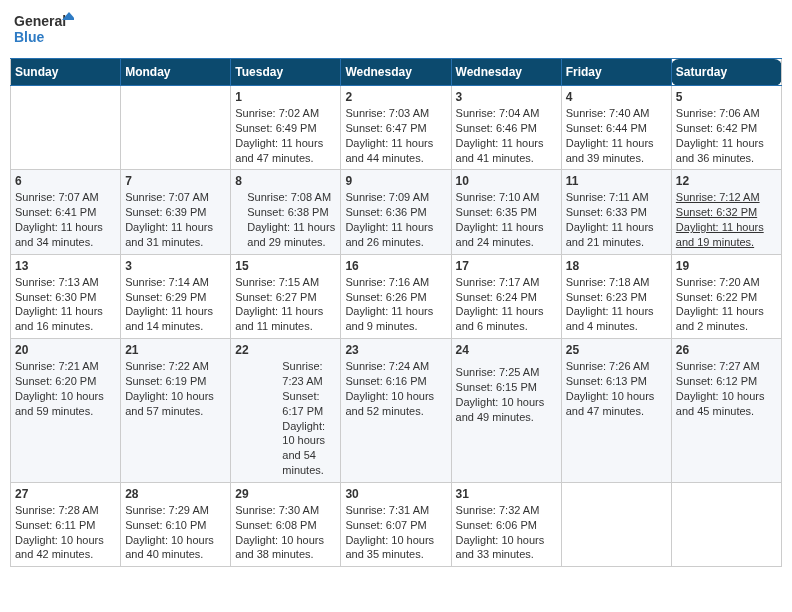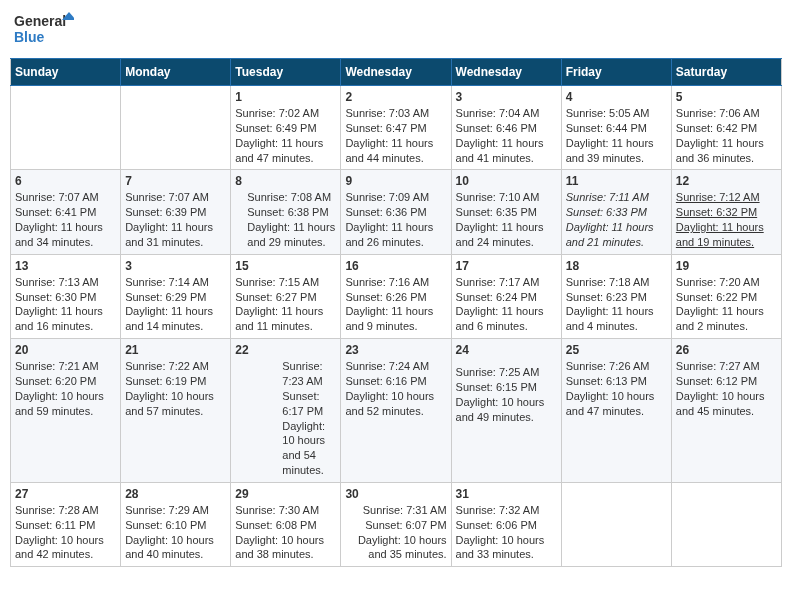--- a/index.html
+++ b/index.html
@@ -72,21 +72,21 @@
     .empty-cell {
       background: #f9f9f9;
     }
     tr:nth-child(even) td {
       background-color: #f5f7fa;
     }
     tr:nth-child(odd) td {
       background-color: #ffffff;
     }
     th:first-child { border-left: none; }
-    th:last-child { border-right: none; }
+    th:last-child { border-right: none; border-radius: 8px; }
   </style>
 </head>
 <body>
 
 <div class="header">
   <div class="logo">
       <svg width="60" height="40" viewBox="0 0 60 40">
         <text x="0" y="16" font-size="14" font-weight="bold" fill="#333" font-family="Arial">General</text>
         <polygon points="55,2 62,10 48,10" fill="#2e7bc4"></polygon>
         <text x="0" y="32" font-size="14" font-weight="bold" fill="#2e7bc4" font-family="Arial">Blue</text>
@@ -127,21 +127,21 @@
 Daylight: 11 hours and 44 minutes.</div>
         </td>
         <td>
           <span class="day-num">3</span>
           <div class="cell-content" style="white-space: pre-line;">Sunrise: 7:04 AM
 Sunset: 6:46 PM
 Daylight: 11 hours and 41 minutes.</div>
         </td>
         <td>
           <span class="day-num">4</span>
-          <div class="cell-content" style="white-space: pre-line;">Sunrise: 5:05 AM
+          <div class="cell-content" style="white-space: pre-line;">Sunrise: 7:40 AM
 Sunset: 6:44 PM
 Daylight: 11 hours and 39 minutes.</div>
         </td>
         <td>
           <span class="day-num">5</span>
           <div class="cell-content" style="white-space: pre-line;">Sunrise: 7:06 AM
 Sunset: 6:42 PM
 Daylight: 11 hours and 36 minutes.</div>
         </td>
       </tr>
@@ -171,21 +171,21 @@
 Daylight: 11 hours and 26 minutes.</div>
         </td>
         <td>
           <span class="day-num">10</span>
           <div class="cell-content" style="white-space: pre-line;">Sunrise: 7:10 AM
 Sunset: 6:35 PM
 Daylight: 11 hours and 24 minutes.</div>
         </td>
         <td>
           <span class="day-num">11</span>
-          <div class="cell-content" style="white-space: pre-line; font-style: italic;">Sunrise: 7:11 AM
+          <div class="cell-content" style="white-space: pre-line;">Sunrise: 7:11 AM
 Sunset: 6:33 PM
 Daylight: 11 hours and 21 minutes.</div>
         </td>
         <td>
           <span class="day-num">12</span>
           <div class="cell-content" style="white-space: pre-line; text-decoration: underline;">Sunrise: 7:12 AM
 Sunset: 6:32 PM
 Daylight: 11 hours and 19 minutes.</div>
         </td>
       </tr>
@@ -291,21 +291,21 @@
 Daylight: 10 hours and 40 minutes.</div>
         </td>
         <td>
           <span class="day-num">29</span>
           <div class="cell-content" style="white-space: pre-line;">Sunrise: 7:30 AM
 Sunset: 6:08 PM
 Daylight: 10 hours and 38 minutes.</div>
         </td>
         <td>
           <span class="day-num">30</span>
-          <div class="cell-content" style="white-space: pre-line; text-align: right;">Sunrise: 7:31 AM
+          <div class="cell-content" style="white-space: pre-line;">Sunrise: 7:31 AM
 Sunset: 6:07 PM
 Daylight: 10 hours and 35 minutes.</div>
         </td>
         <td>
           <span class="day-num">31</span>
           <div class="cell-content" style="white-space: pre-line;">Sunrise: 7:32 AM
 Sunset: 6:06 PM
 Daylight: 10 hours and 33 minutes.</div>
         </td>
         <td class="empty-cell"></td>

